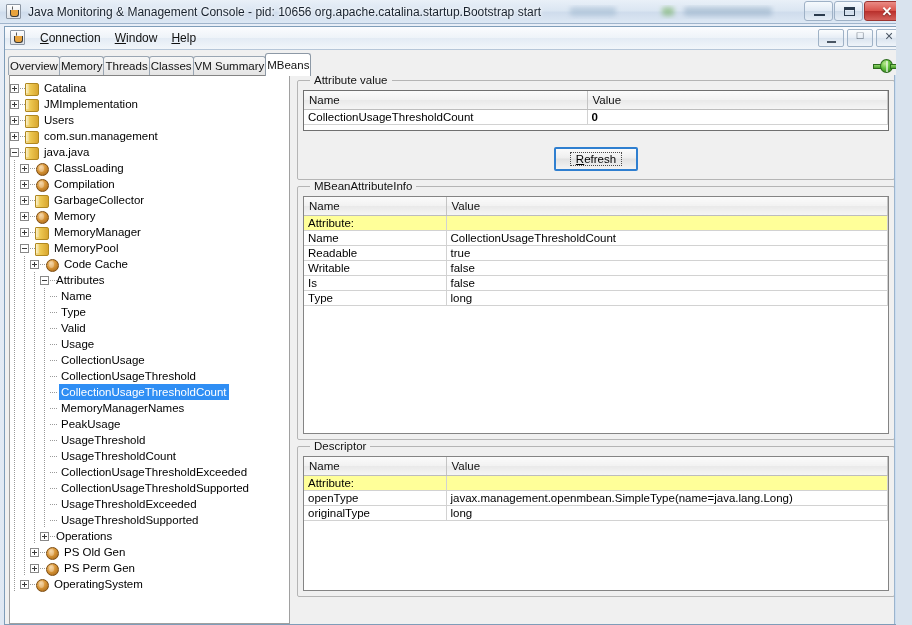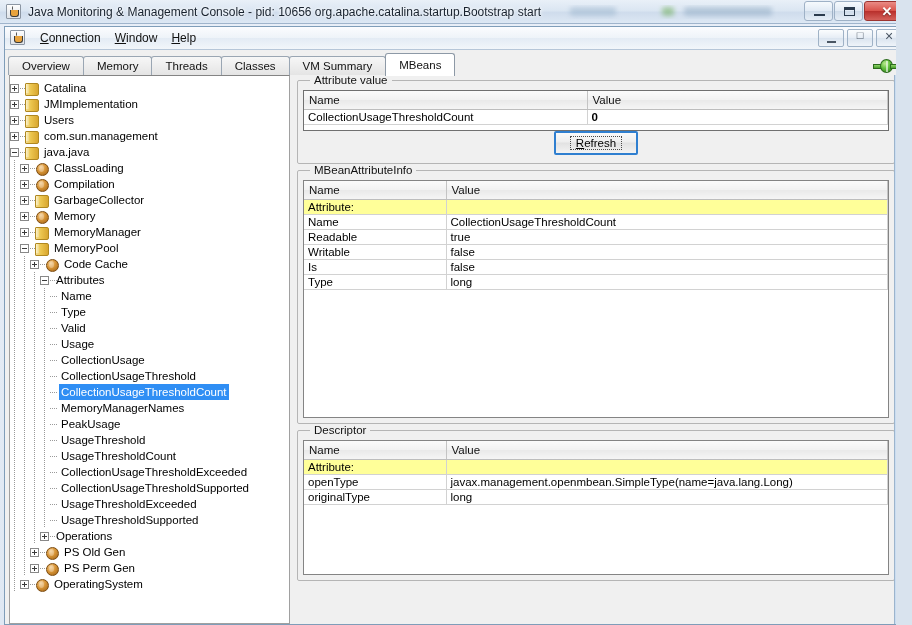--- a/index.html
+++ b/index.html
@@ -117,21 +117,21 @@
   .iwb-cls::after { content:"\00D7"; position:absolute; left:0; right:0; top:-2px; text-align:center;
                     font-size:14px; color:#4a5663; }
 
   
   .tabstrip {
     position: relative; height: 22px; margin: 3px 0 0 3px;
     display: flex; align-items: flex-end;
     border-bottom: none;
   }
   .tab {
-    height: 19px; line-height: 18px; padding: 0 13px;
+    height: 19px; line-height: 18px; padding: 0 1px;
     font-size: 11.5px; color: #111;
     border: 1px solid #9aa6b3; border-bottom: none;
     border-radius: 3px 3px 0 0;
     background: linear-gradient(to bottom, #f7f7f7, #e4e4e4);
     margin-right: -1px;
     white-space: nowrap;
   }
   .tab.active {
     height: 23px; line-height: 22px;
     background: #fff;
@@ -297,21 +297,21 @@
   table.jt tr.attr-hdr td { background: #ffff99; }
   .tbl-wrap {
     border: 1px solid #848484;
     background: #fff;
   }
   .tbl-wrap.tall { height: 238px; overflow: hidden; }
   .tbl-wrap.short { height: 135px; overflow: hidden; }
   .tbl-wrap.mini { height: 41px; overflow: hidden; border-color: #707070; }
   .bold { font-weight: bold; }
 
-  .refresh-row { text-align: center; padding: 0 0 3px 0; }
+  .refresh-row { text-align: center; padding: 16px 0 3px 0; }
   .btn-refresh {
     font-size: 11.5px; font-family: "Liberation Sans", sans-serif;
     padding: 3px 14px;
     background: linear-gradient(to bottom, #fafafa 0%, #eeeeee 45%, #e2e2e2 50%, #f3f3f3 100%);
     border: 2px solid #2f7fd0;
     border-radius: 2px;
     color: #000;
     position: relative;
   }
   .btn-refresh span.inner {

